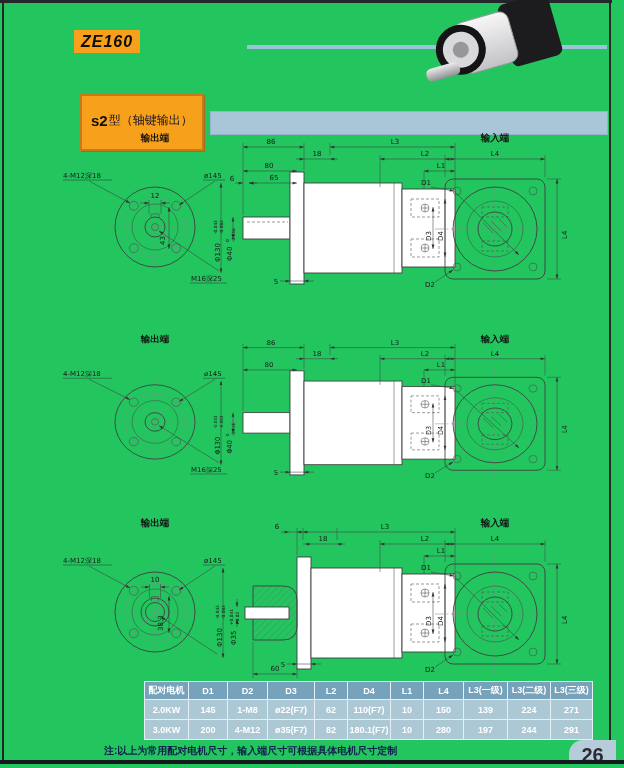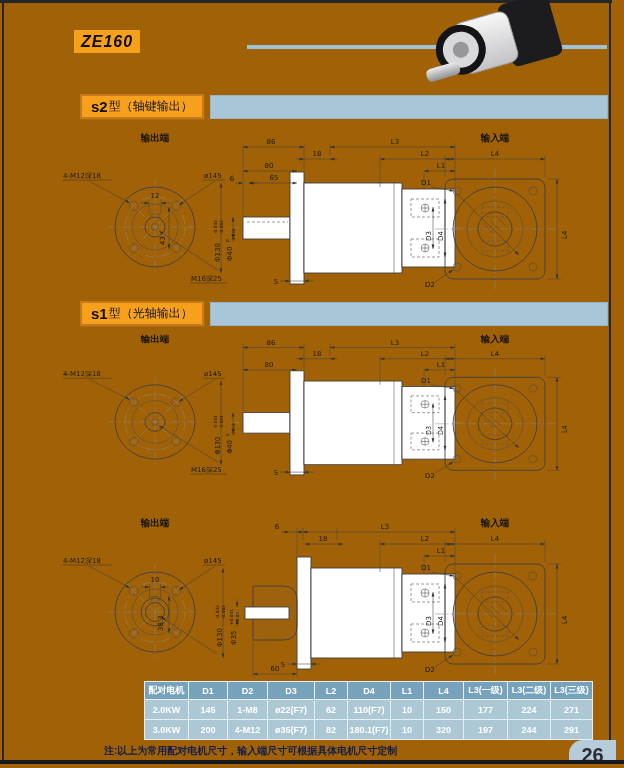--- a/index.html
+++ b/index.html
@@ -1,32 +1,32 @@
 <!DOCTYPE html>
 <html><head>
 <meta charset="utf-8">
 <style>
   html,body{margin:0;padding:0;background:#fff;}
-  .page{position:relative;width:624px;height:768px;background:#a16207;overflow:hidden;
+  .page{position:relative;width:624px;height:768px;background:#22c55e;overflow:hidden;
         font-family:"Liberation Sans","DejaVu Sans",sans-serif;}
   
   .fr{position:absolute;background:#23272b;}
   .fr-top{left:0;top:0;width:612px;height:3px;}
   .fr-left{left:2px;top:0;width:2px;height:762px;}
   .fr-right{left:609px;top:0;width:2px;height:762px;}
   .fr-bottom{left:0;top:760px;width:624px;height:4px;background:#15181c;z-index:5;}
   
   .hbadge{position:absolute;left:74px;top:30px;background:#F6A01B;color:#0d0d0d;
           font-weight:900;font-style:italic;font-size:16px;padding:3px 7px 2px 7px;letter-spacing:1px;}
   .htitle{position:absolute;left:140px;top:33px;font-weight:900;font-size:18px;color:#0f0f0f;letter-spacing:3px;}
   .hline{position:absolute;left:247px;top:45px;width:360px;height:4px;background:#9FC2D6;}
   
   .secbar{position:absolute;left:80px;width:528px;display:flex;align-items:center;gap:6px;}
-  .badge{background:#F6A01B;border:2px solid #C8791B;height:21px;padding:0 9px;display:flex;
-         align-items:center;gap:1px;box-shadow:1px 1px 0 #a86a10;}
+  .badge{background:#F6A01B;border:2px solid #C8791B;height:21px;padding:16px 9px;display:flex;
+         gap:1px;box-shadow:1px 1px 0 #a86a10;}
   .bcode{font-weight:bold;font-size:15px;color:#101010;}
   .bname{font-weight:normal;font-size:12px;color:#14142a;}
   .bluebar{flex:1;height:22px;background:#A9C6D8;border:1px solid #95b6ca;}
   
   .drw{position:absolute;}
   .ln{stroke:#3f3f3f;stroke-width:.9;fill:none;}
   .fw{fill:#fff;}
   .thin{stroke:#4a4a4a;stroke-width:.55;fill:none;}
   .cl{stroke:#8a8a8a;stroke-width:.55;fill:none;stroke-dasharray:9 2.5 2 2.5;}
   .dsh{stroke:#555;stroke-width:.6;fill:none;stroke-dasharray:3 2;}
@@ -211,27 +211,20 @@
       <line class="dim" x1="502" y1="52" x2="502" y2="152" marker-start="url(#m0)" marker-end="url(#m0)"></line>
       <text class="dt" transform="translate(512,112) rotate(-90)">L4</text>
       <text class="dt" x="366" y="58">D1</text>
       <line class="dim" x1="376" y1="60" x2="399" y2="64" marker-end="url(#m0)"></line>
       <line class="dim" x1="399" y1="64" x2="464" y2="128" marker-end="url(#m0)"></line>
       <text class="dt" x="370" y="160">D2</text>
       <line class="dim" x1="380" y1="155" x2="398" y2="143" marker-end="url(#m0)"></line>
     </g>
   </svg>
 
-  <div class="secbar" style="top:301px">
-    <div class="badge">
-      <span class="bcode">s1</span>
-      <span class="bname">型（光轴输出）</span>
-    </div>
-    <div class="bluebar"></div>
-  </div>
 
   <svg class="drw" style="left:55px;top:329px;width:560px;height:158px" viewBox="0 0 560 170" preserveAspectRatio="none">
     <defs>
         <marker id="m1" markerWidth="9" markerHeight="6" refX="8.5" refY="3" orient="auto-start-reverse">
           <path d="M0.5,0.5L8.5,3L0.5,5.5z" fill="#333"></path>
         </marker>
       </defs>
     <g>
       <text class="cjk" x="100" y="14" text-anchor="middle">输出端</text>
       <line class="cl" x1="52" y1="100" x2="148" y2="100"></line>
@@ -506,33 +499,33 @@
     <tbody>
       <tr>
         <td>2.0KW</td>
         <td>145</td>
         <td>1-M8</td>
         <td>ø22(F7)</td>
         <td>62</td>
         <td>110(F7)</td>
         <td>10</td>
         <td>150</td>
-        <td>177</td>
+        <td>139</td>
         <td>224</td>
         <td>271</td>
       </tr>
       <tr>
         <td>3.0KW</td>
         <td>200</td>
         <td>4-M12</td>
         <td>ø35(F7)</td>
         <td>82</td>
         <td>180.1(F7)</td>
         <td>10</td>
-        <td>320</td>
+        <td>280</td>
         <td>197</td>
         <td>244</td>
         <td>291</td>
       </tr>
     </tbody>
   </table>
 
   <div class="note">注:以上为常用配对电机尺寸，输入端尺寸可根据具体电机尺寸定制</div>
   <div class="ptab">26</div>
 </div>

